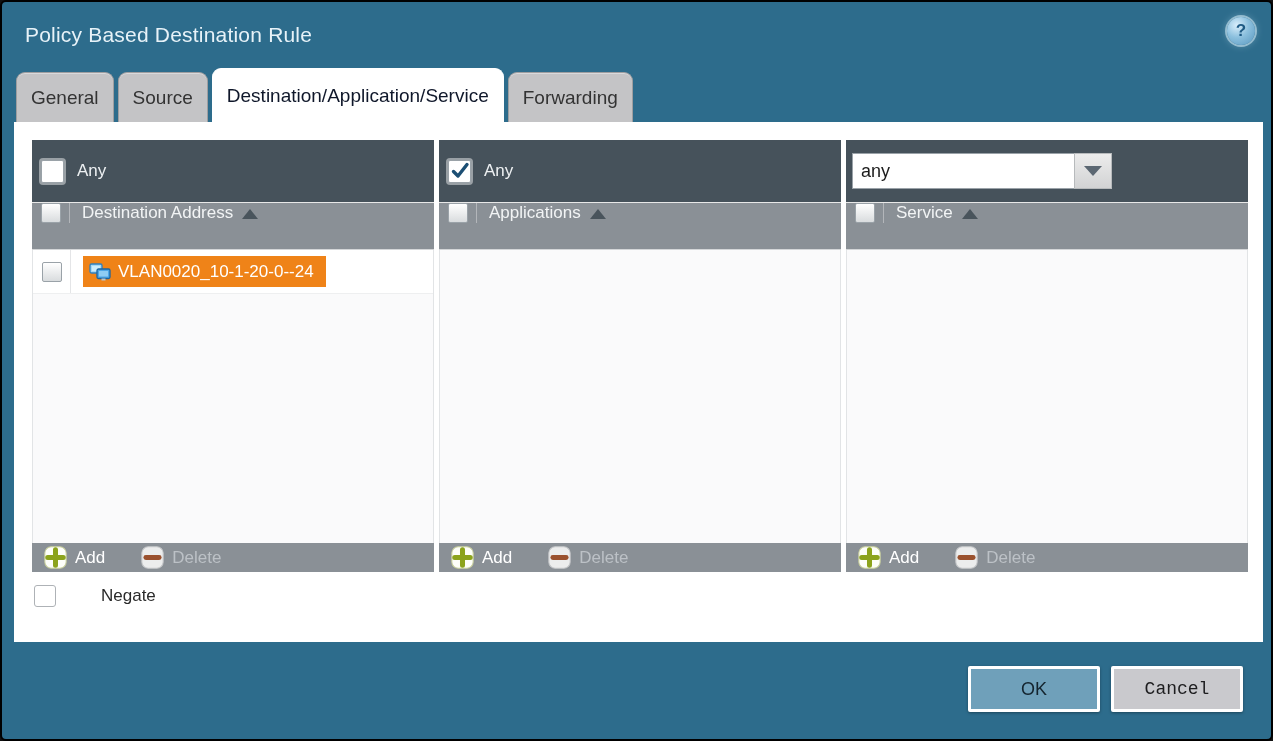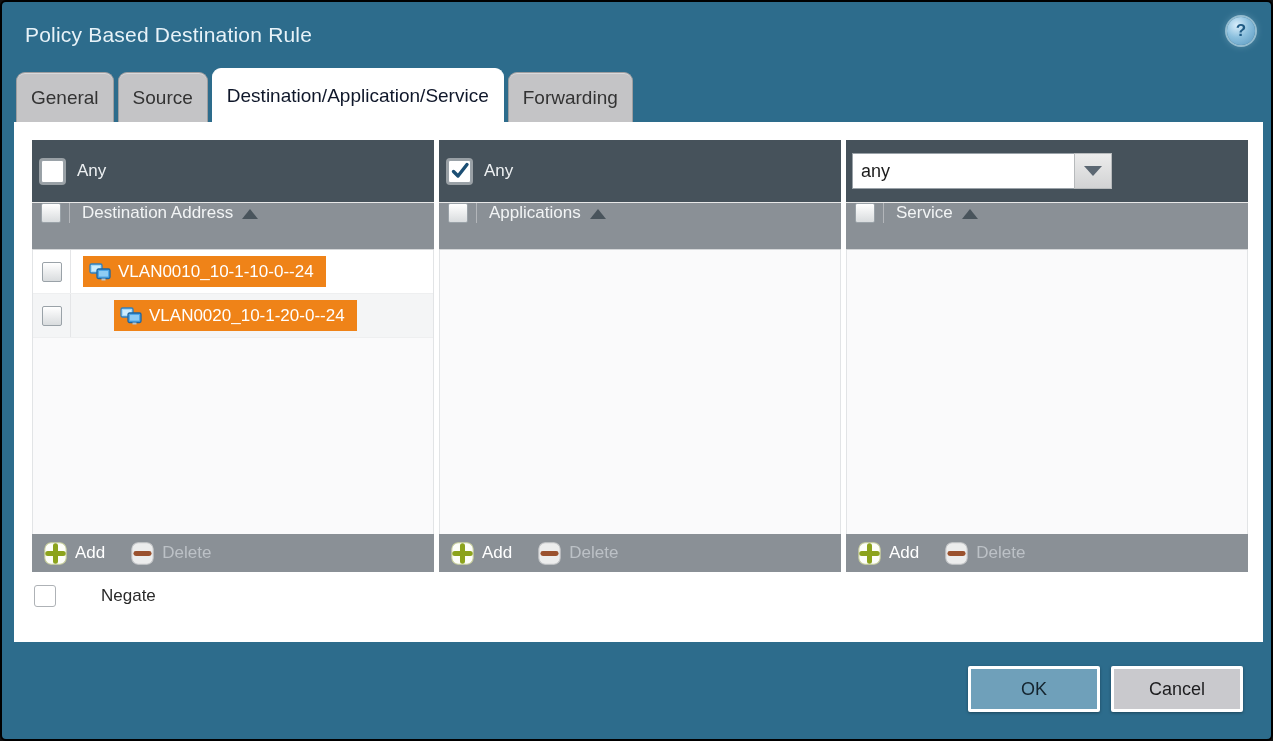--- a/index.html
+++ b/index.html
@@ -55,21 +55,21 @@
 
   .col-body { flex:1; background:#FAFAFB; border-left:1px solid #E2E4E6; border-right:1px solid #E2E4E6; overflow:hidden; }
 
   .row { height:44px; display:flex; align-items:center; border-bottom:1px solid #EEEFF0; background:#FFFFFF; cursor:pointer; }
   .row:nth-child(2) { background:#F4F5F6;gap:31px; }
   .row-cb-cell { width:38px; align-self:stretch; display:flex; align-items:center; justify-content:center;
     border-right:1px solid #E4E5E7; }
   .chip { margin-left:12px; height:31px; display:inline-flex; align-items:center; gap:7px;
     padding:0 12px 0 6px; color:#fff; font-size:17px; white-space:nowrap; }
 
-  .col-foot { height:38px; background:#8A9096; display:flex; align-items:center; padding:0 12px; gap:26px; }
+  .col-foot { height:29px; background:#8A9096; display:flex; align-items:center; padding:0 12px; gap:36px; }
   .tool { display:flex; align-items:center; gap:8px; cursor:pointer; }
   .tool-label { color:#FFFFFF; font-size:17px; }
   .tool.disabled { cursor:default; }
   .tool.disabled .tool-label { color:#BCC1C6; }
 
   
   .cb { background:#fff; border:1px solid #9AA2A8; border-radius:2px; cursor:pointer;
     display:flex; align-items:center; justify-content:center; }
   .cb-lg { width:23px; height:23px; box-shadow:0 0 0 2px rgba(255,255,255,.45); }
   .cb-md { width:20px; height:20px; background:linear-gradient(#ffffff,#D9DCDE); }
@@ -88,21 +88,21 @@
   
   .negate { position:absolute; top:463px; left:20px; display:flex; align-items:center; gap:13px; }
   .negate-label { font-size:17px; color:#2A2A2A;margin-left:32px; }
 
   
   .btn-row { position:absolute; right:28px; bottom:27px; display:flex; gap:11px; z-index:2; }
   .btn { min-width:132px; height:46px; border-radius:2px; border:3px solid #FFFFFF;
     font-size:18px; font-family:inherit; cursor:pointer;
     box-shadow:0 1px 3px rgba(0,0,0,.35); color:#14242E; }
   .btn-ok { background:#6FA0BA; }
-  .btn-cancel { background:#C9C9CD; color:#1D1D1F; }
+  .btn-cancel { background:#C9C9CD; color:#1D1D1F;font-family:Liberation Mono, monospace; }
 </style>
 </head>
 <body>
 
 <div class="dialog">
 
   <div class="titlebar">
     <span class="title">Policy Based Destination Rule</span>
     <div class="help">
       <span>?</span>
@@ -135,35 +135,20 @@
         <div class="col-head">
           <div class="head-cb-cell">
             <span class="cb cb-md"></span>
           </div>
           <div class="head-label-cell">
             <span class="head-label">Destination Address</span>
             <span class="sort-asc"></span>
           </div>
         </div>
         <div class="col-body">
-          <div class="row">
-            <div class="row-cb-cell">
-              <span class="cb cb-md"></span>
-            </div>
-            <span class="chip" style="background:#EF8318">
-              <svg width="22" height="20" viewBox="0 0 22 20">
-                <rect x="1" y="2" width="12" height="9" rx="1.5" fill="#A6D8F6" stroke="#2F7FBE" stroke-width="1.3"></rect>
-                <rect x="3" y="4" width="8" height="5" fill="#CDEBFB"></rect>
-                <rect x="8" y="7" width="13" height="9.5" rx="1.5" fill="#4FA7E8" stroke="#1D649F" stroke-width="1.3"></rect>
-                <rect x="10" y="9" width="9" height="5.5" fill="#8FCCF4"></rect>
-                <rect x="12.5" y="16.5" width="4" height="2" fill="#B9C4CC"></rect>
-              </svg>
-              <span>VLAN0010_10-1-10-0--24</span>
-            </span>
-          </div>
           <div class="row">
             <div class="row-cb-cell">
               <span class="cb cb-md"></span>
             </div>
             <span class="chip" style="background:#EF8318">
               <svg width="22" height="20" viewBox="0 0 22 20">
                 <rect x="1" y="2" width="12" height="9" rx="1.5" fill="#A6D8F6" stroke="#2F7FBE" stroke-width="1.3"></rect>
                 <rect x="3" y="4" width="8" height="5" fill="#CDEBFB"></rect>
                 <rect x="8" y="7" width="13" height="9.5" rx="1.5" fill="#4FA7E8" stroke="#1D649F" stroke-width="1.3"></rect>
                 <rect x="10" y="9" width="9" height="5.5" fill="#8FCCF4"></rect>

